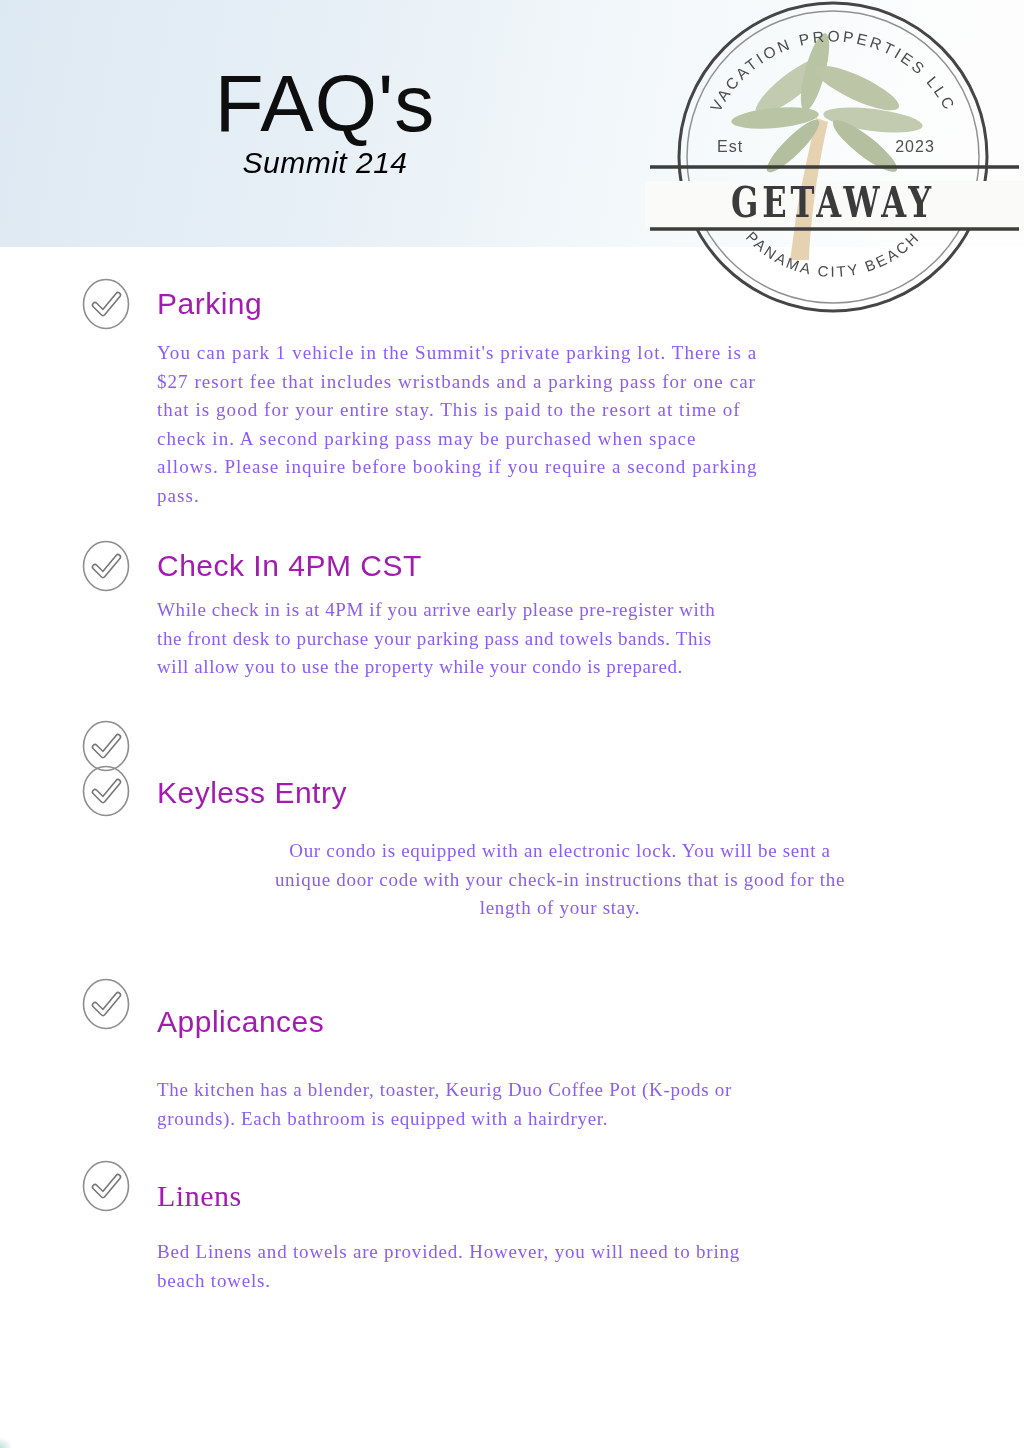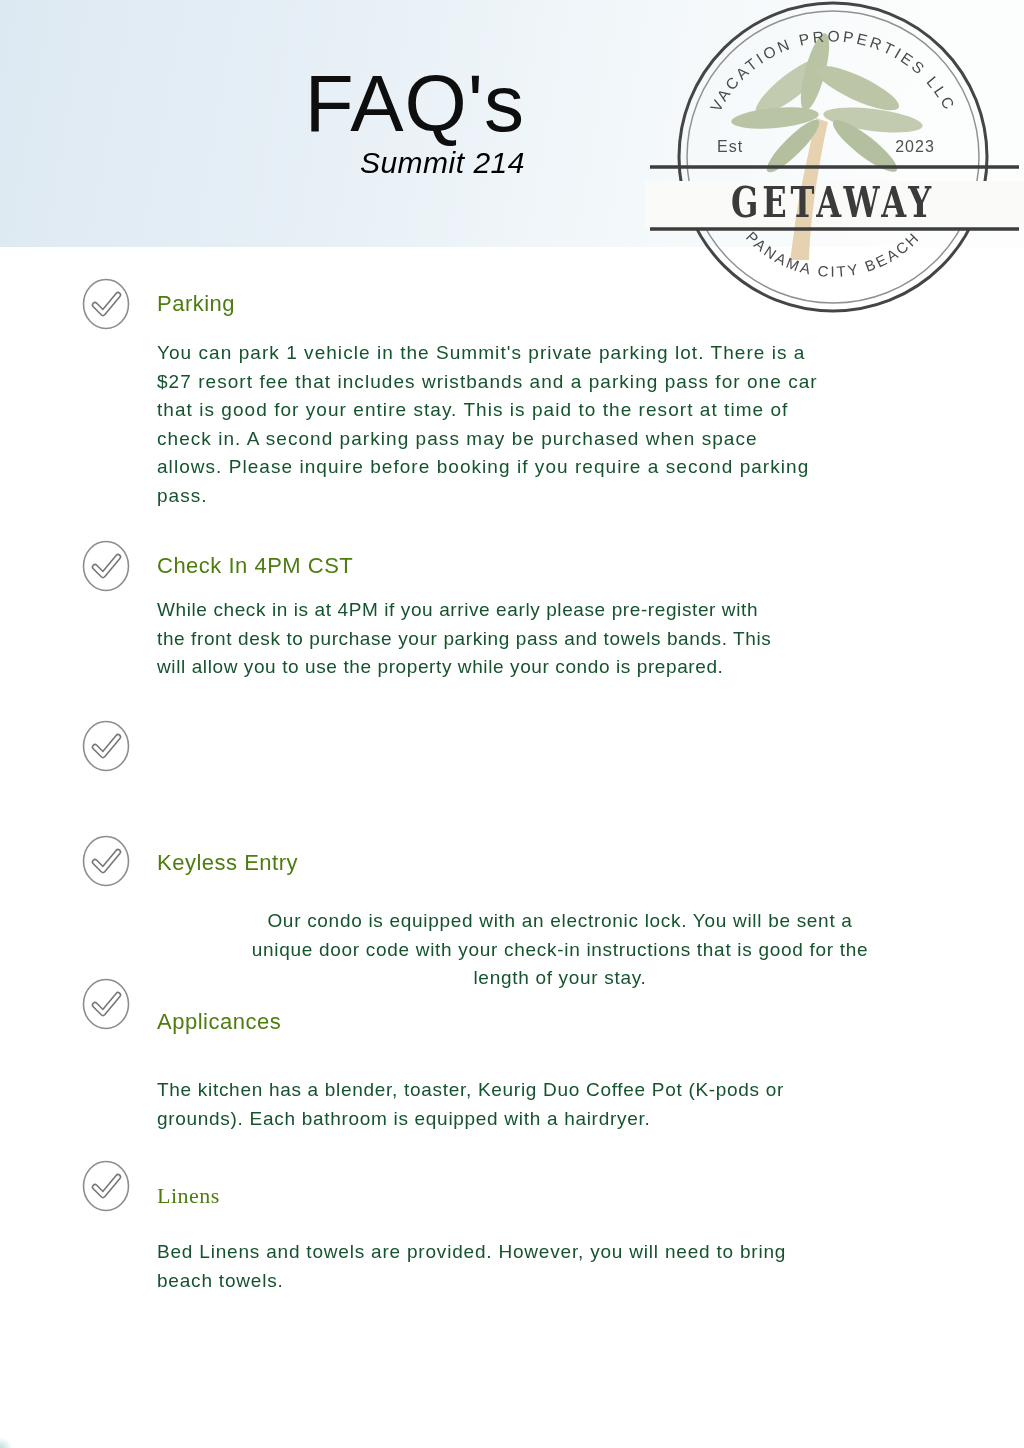--- a/index.html
+++ b/index.html
@@ -7,45 +7,46 @@
     width:1024px;height:1448px;position:relative;overflow:hidden;
     background:#ffffff;
     font-family:"Liberation Sans", sans-serif;
   }
   
   .header-band{
     position:absolute;left:0;top:0;width:1024px;height:247px;
     background:linear-gradient(100deg,#dde9f2 0%,#e6eff6 30%,#f3f8fa 62%,#fcfdfd 88%,#fdfdfd 100%);
   }
   .title-block{
-    position:absolute;left:125px;top:64px;width:400px;text-align:right;
+    position:absolute;left:125px;top:64px;width:400px;text-align:center;
   }
   .page-title{
     font-size:80px;line-height:80px;font-weight:500;color:#0e0e0e;letter-spacing:1px;
   }
   .page-subtitle{
     margin-top:3px;font-size:30px;line-height:32px;font-style:italic;font-weight:500;color:#000000;letter-spacing:0.5px;
   }
   .logo{position:absolute;left:645px;top:0;width:379px;height:334px;}
   .logo text{font-family:"Liberation Sans", sans-serif;}
   .logo .brand{font-family:"DejaVu Serif", serif;}
   
   .section{position:absolute;left:157px;right:70px;}
   .badge{position:absolute;left:-75px;top:0;width:48px;height:52px;}
   .heading{
-    font-size:22px;line-height:36px;font-weight:500;color:#4d7c0f;letter-spacing:0.5px;
+    font-size:30px;line-height:36px;font-weight:500;color:#a21caf;letter-spacing:0.5px;
   }
   .body-text{
-    font-size:19px;line-height:28.5px;color:#14532d;letter-spacing:1.05px;
+    font-size:19px;line-height:28.5px;color:#8b5cf6;letter-spacing:1.05px;
     white-space:pre-line;
+    font-family:Liberation Serif, serif;
   }
   .s1{top:278px;} .s1 .heading{margin-top:8px;}  .s1 .body-text{margin-top:17px;}
   .s2{top:540px;} .s2 .heading{margin-top:8px;}  .s2 .body-text{margin-top:12px;letter-spacing:0.6px;}
   .s3{top:720px;} .s3 .heading{margin-top:9px;}
-  .s4{top:835px;} .s4 .heading{margin-top:10px;} .s4 .body-text{margin-top:26px;padding-left:9px;letter-spacing:0.7px;text-align:center;}
+  .s4{top:765px;} .s4 .heading{margin-top:10px;} .s4 .body-text{margin-top:26px;padding-left:9px;letter-spacing:0.7px;text-align:center;}
   .s5{top:978px;} .s5 .heading{margin-top:26px;} .s5 .body-text{margin-top:36px;letter-spacing:0.7px;}
   .s6{top:1160px;}.s6 .heading{margin-top:18px;font-family:Liberation Serif, serif;} .s6 .body-text{margin-top:24px;letter-spacing:0.8px;}
   .corner-accent{
     position:absolute;left:0;bottom:0;width:12px;height:10px;
     background:radial-gradient(ellipse at bottom left,#bfe0da 0%,rgba(255,255,255,0) 75%);
   }
 </style>
 </head>
 <body>
 

